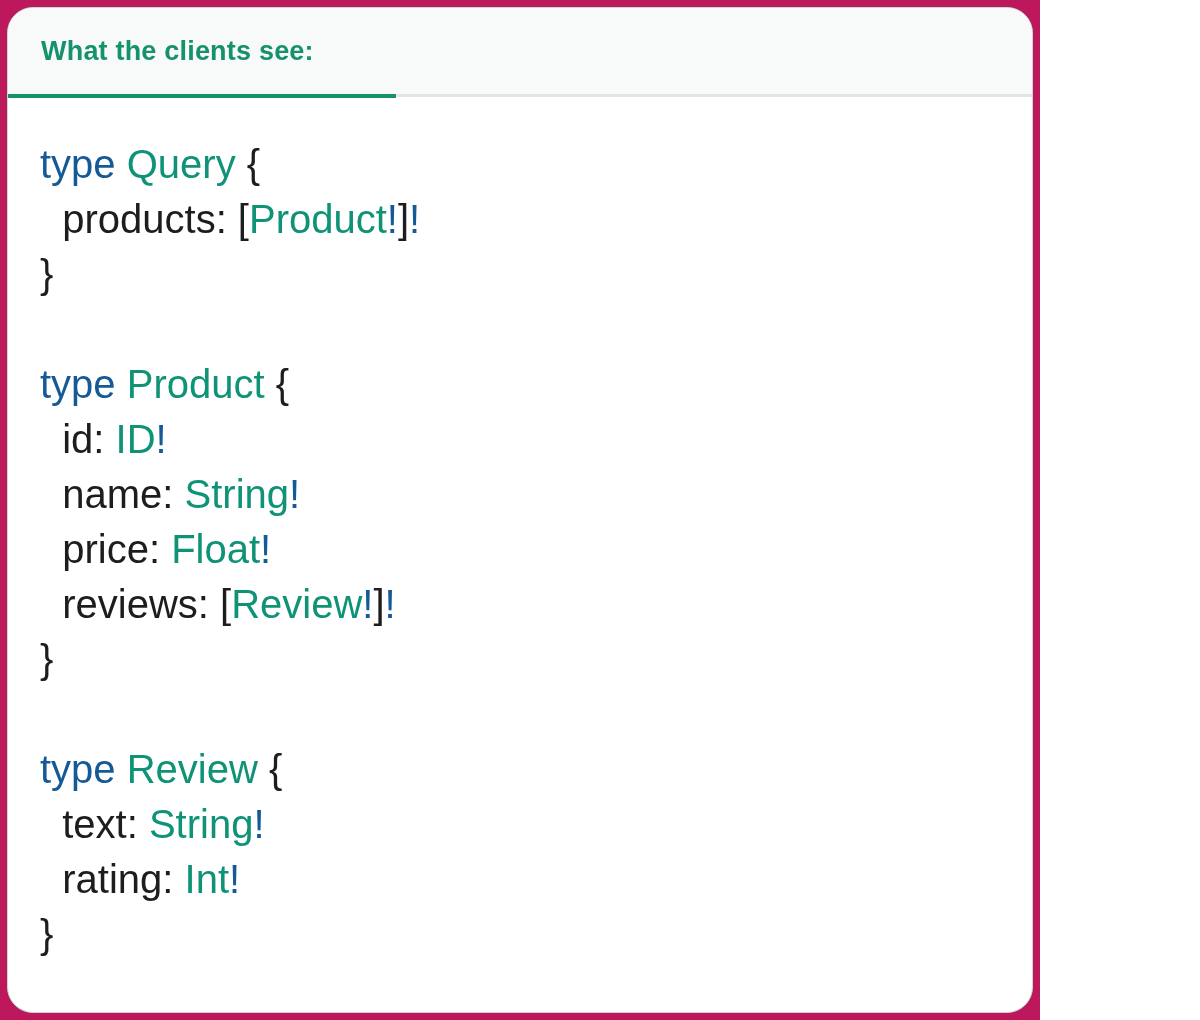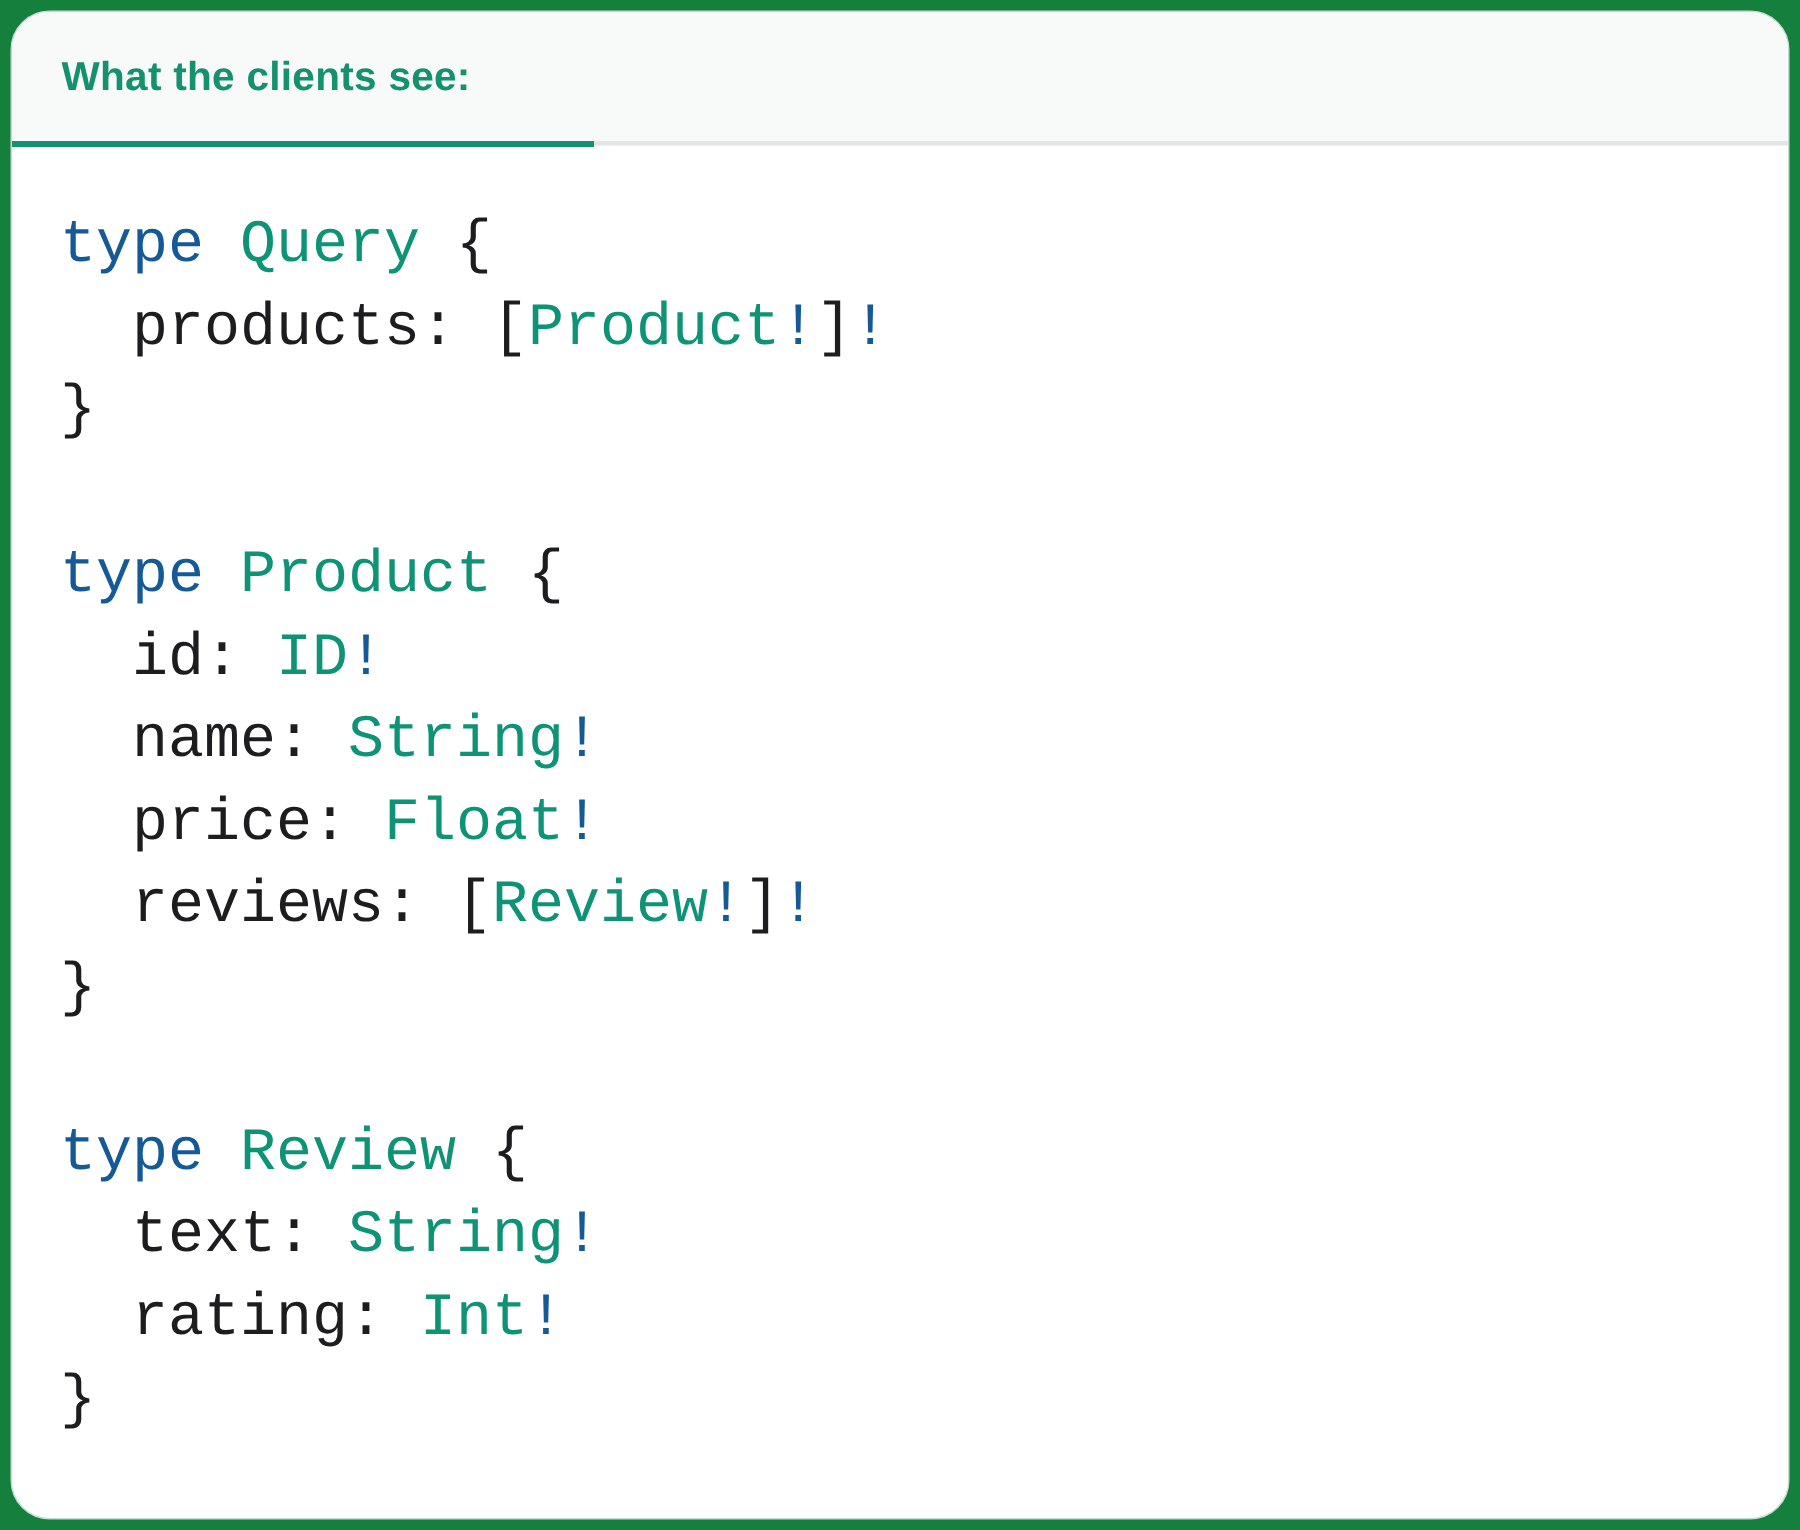--- a/index.html
+++ b/index.html
@@ -5,23 +5,23 @@
   html, body {
     margin: 0;
     padding: 0;
     background: #ffffff;
     width: 1200px;
     height: 1020px;
     font-family: "Liberation Sans", sans-serif;
   }
   .stage {
     position: relative;
-    width: 1200px;
+    width: 1040px;
     height: 1020px;
-    background: #15803d;
+    background: #be185d;
   }
   .card {
     position: absolute;
     left: 7px;
     top: 7px;
     right: 7px;
     bottom: 7px;
     background: #ffffff;
     border: 1.5px solid var(--card-border, #c3dccf);
     border-radius: 26px;
@@ -47,21 +47,21 @@
   .tab-label {
     padding-left: 33px;
     font-size: 27px;
     font-weight: 600;
     letter-spacing: 0.2px;
     color: var(--accent, #16916e);
   }
   .code {
     margin: 0;
     padding: 40px 0 0 32px;
-    font-family: Liberation Mono, monospace;
+    font-family: Liberation Sans, sans-serif;
     font-size: 40px;
     line-height: 55px;
     white-space: pre;
   }
   .code-line {
     height: 55px;
   }
 </style>
 </head>
 <body>

